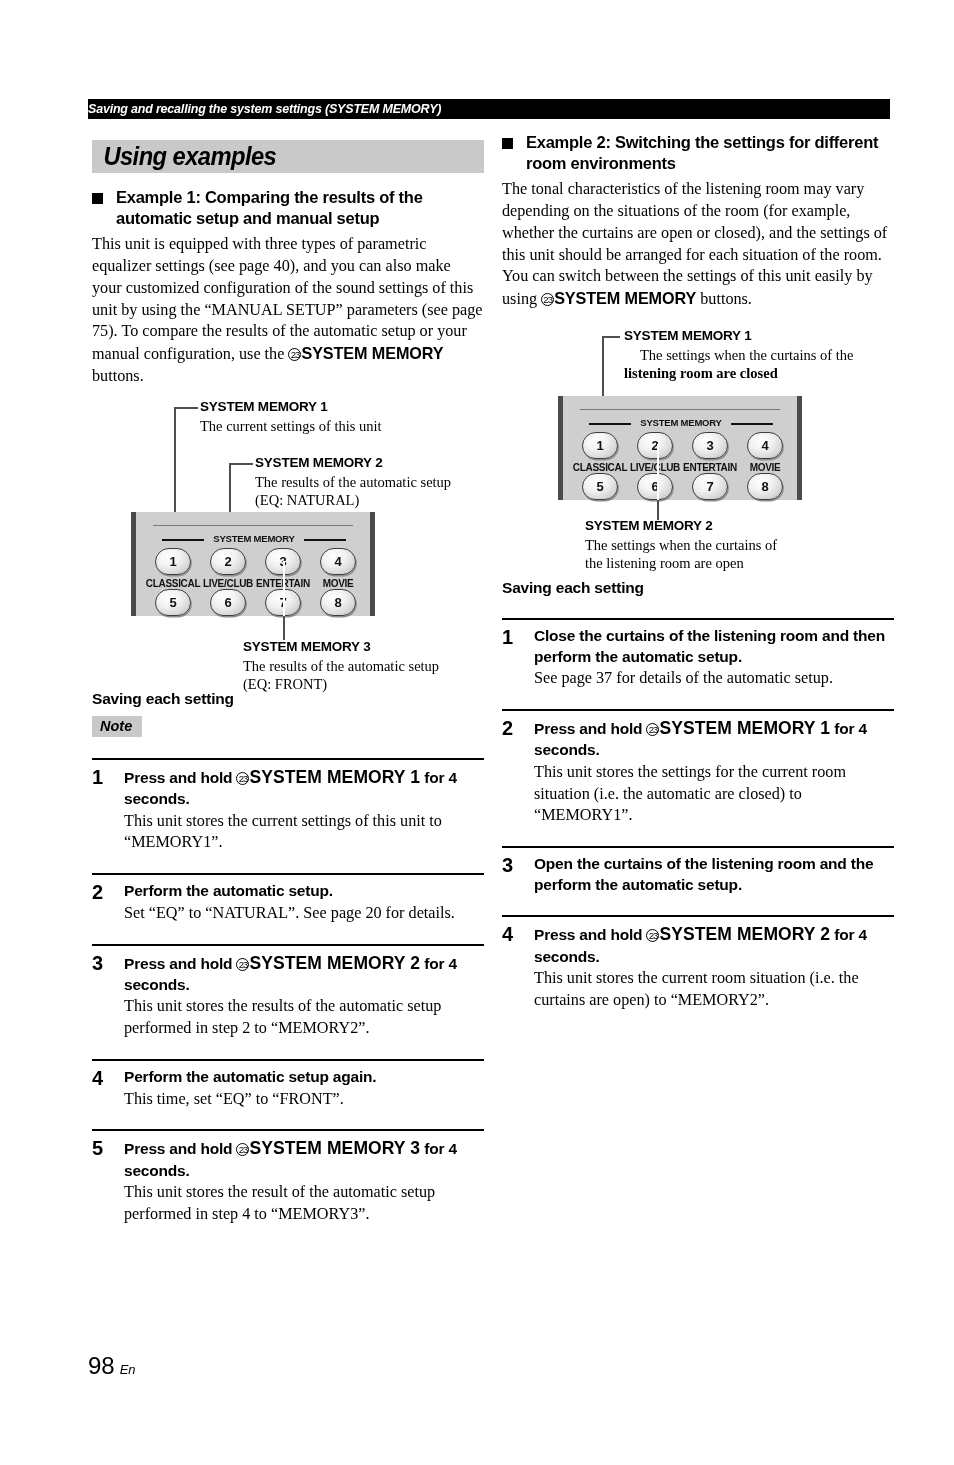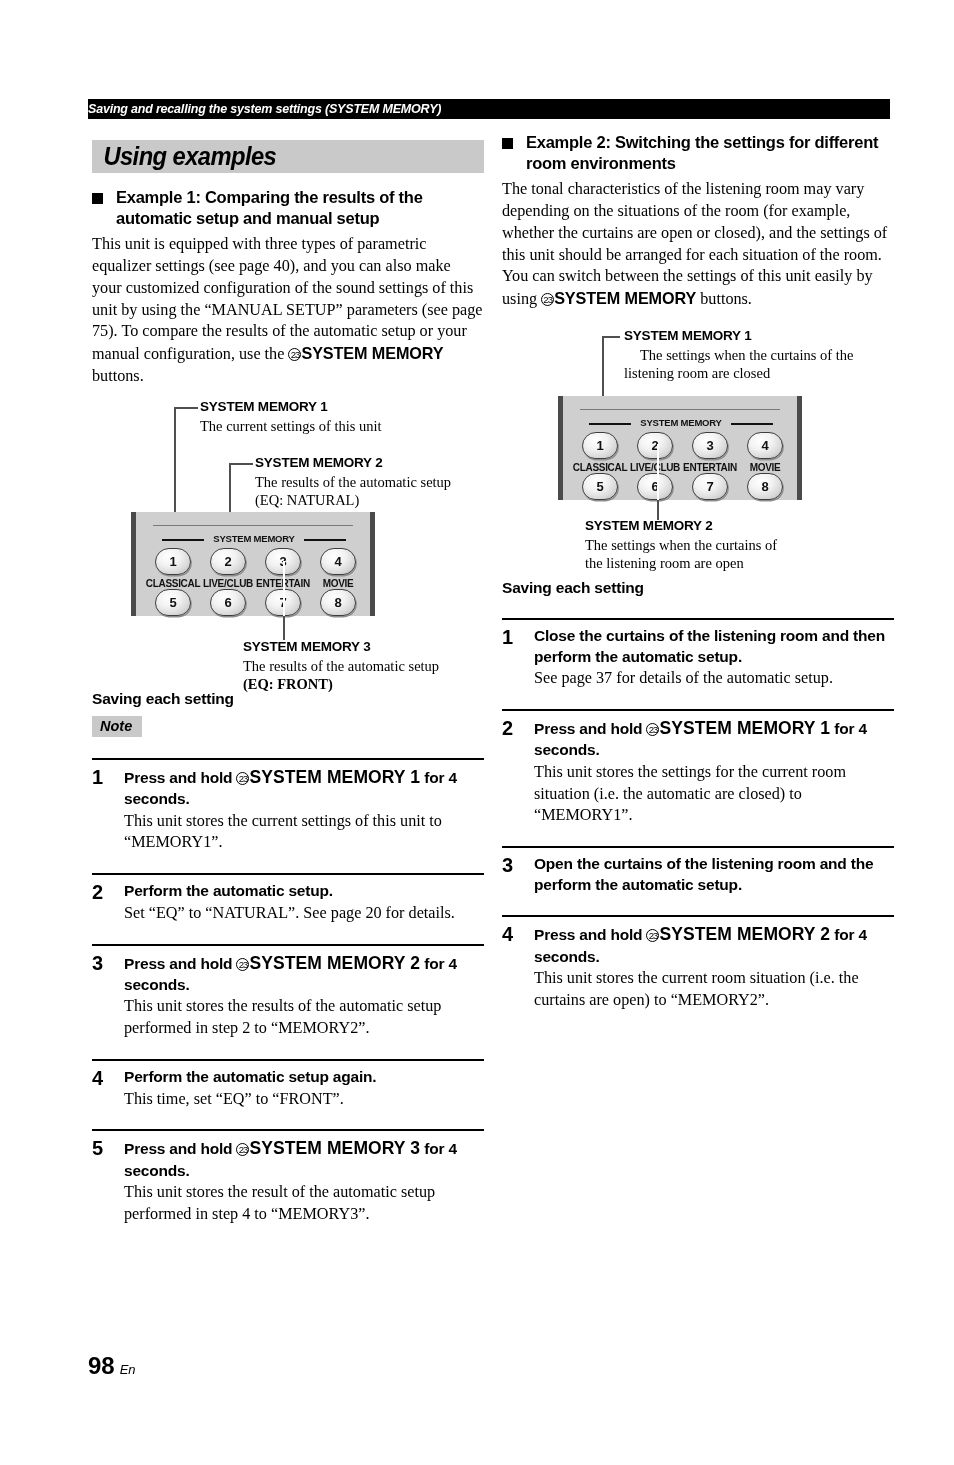--- a/index.html
+++ b/index.html
@@ -211,21 +211,21 @@
     line-height: 1.25;
   }
 
   
   .footer {
     position: absolute; left: 88px; top: 1352px;
     display: flex; align-items: baseline;
   }
   .footer .pnum {
     font-family: "Liberation Sans", sans-serif;
-    font-weight: bold; font-size: 24px;
+    font-weight: normal; font-size: 24px;
   }
   .footer .plang {
     font-family: "Liberation Sans", sans-serif;
     font-style: italic; font-size: 13px;
     margin-left: 5px;
   }
 </style>
 </head>
 <body>
 
@@ -301,21 +301,21 @@
           </div>
         <div class="btn" style="left:189px; top:77px;">
             <span>8</span>
           </div>
       </div>
 
       <div class="lead-v-white" style="left:190.8px; top:165px; height:55px;"></div>
       <div class="lead-v" style="left:191px; top:220px; height:24px;"></div>
       <div class="callout-title" style="left:151px; top:243px;">SYSTEM MEMORY 3</div>
       <div class="callout-desc" style="left:151px; top:261px;">The results of the automatic setup</div>
-      <div class="callout-desc" style="left:151px; top:279px;font-weight:bold;">(EQ: FRONT)</div>
+      <div class="callout-desc" style="left:151px; top:279px;">(EQ: FRONT)</div>
     </div>
 
     <h3 class="subhead" style="margin-top:4px;">Saving each setting</h3>
 
     <div style="margin-top:8px;">
       <span class="note-tag">Note</span>
     </div>
 
     <div class="step" style="margin-top:21px;">
       <div class="step-row">
@@ -378,21 +378,21 @@
 
     <p class="body" style="margin-top:2px;"><span>The tonal characteristics of the listening room may vary depending on the situations of the room (for example, whether the curtains are open or closed), and the settings of this unit should be arranged for each situation of the room. You can switch between the settings of this unit easily by using </span><span class="circnum">23</span><span class="b-sans">SYSTEM MEMORY</span><span> buttons.</span></p>
 
     <div class="remote-figure" style="height:248px; margin-top:14px;">
 
       <div class="lead-h" style="left:100px; top:11px; width:18px;"></div>
       <div class="lead-v" style="left:100px; top:11px; height:62px;"></div>
       <div class="lead-v-white" style="left:99.8px; top:71px; height:32px;"></div>
       <div class="callout-title" style="left:122px; top:3px;">SYSTEM MEMORY 1</div>
       <div class="callout-desc" style="left:138px; top:21px;">The settings when the curtains of the</div>
-      <div class="callout-desc" style="left:122px; top:39px;">listening room are closed</div>
+      <div class="callout-desc" style="left:122px; top:39px;font-weight:bold;">listening room are closed</div>
 
       <div class="panel" style="left:56px; top:71px; width:244px; height:104px;">
         <div class="edge-left"></div>
         <div class="edge-right"></div>
         <div class="hairline" style="left:22px; top:13px; width:200px;"></div>
 
         <div class="sm-rule" style="left:31px; top:27px; width:42px;"></div>
         <div class="sm-label" style="left:76px; top:21px; width:94px;">SYSTEM MEMORY</div>
         <div class="sm-rule" style="left:173px; top:27px; width:42px;"></div>
 

